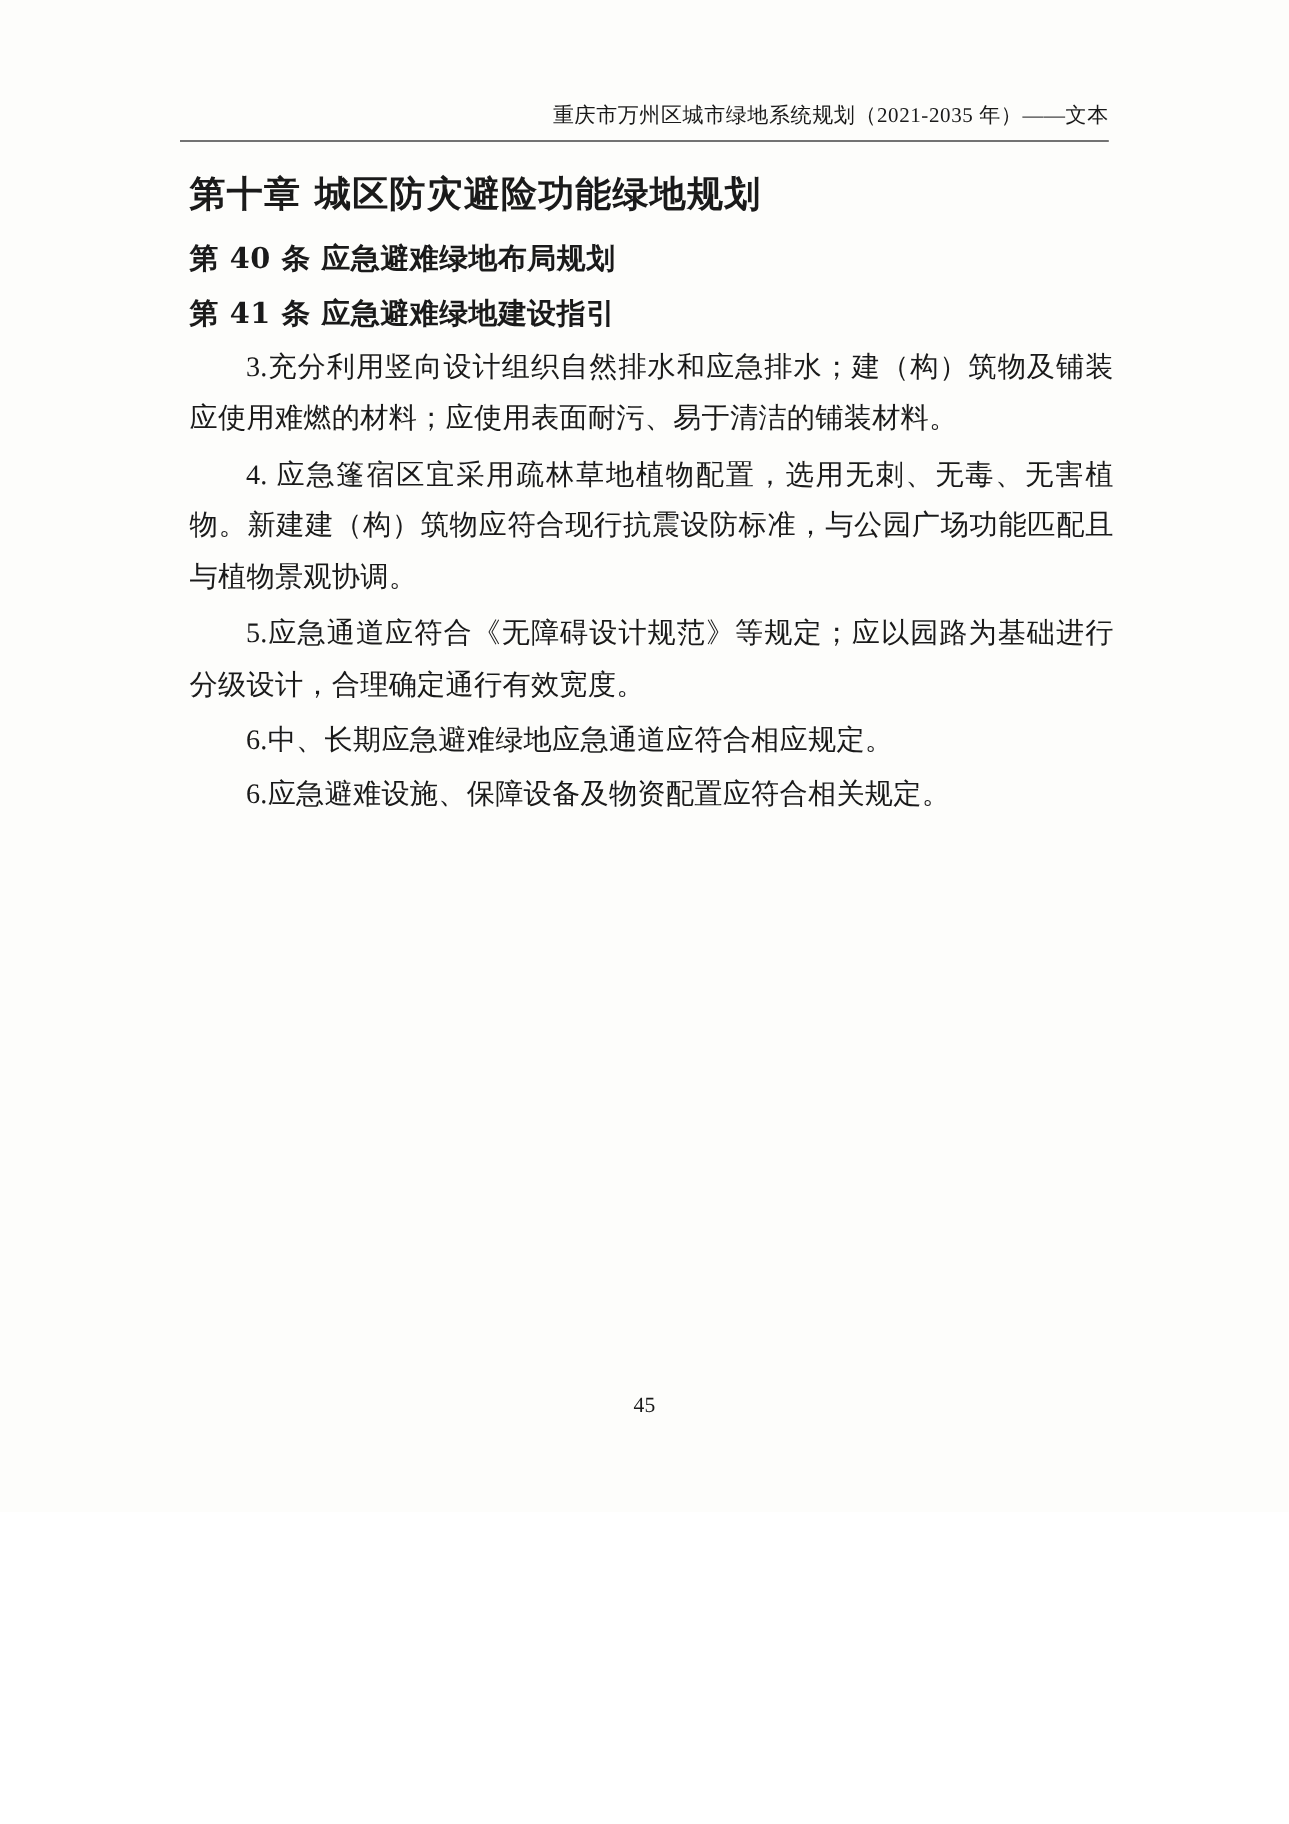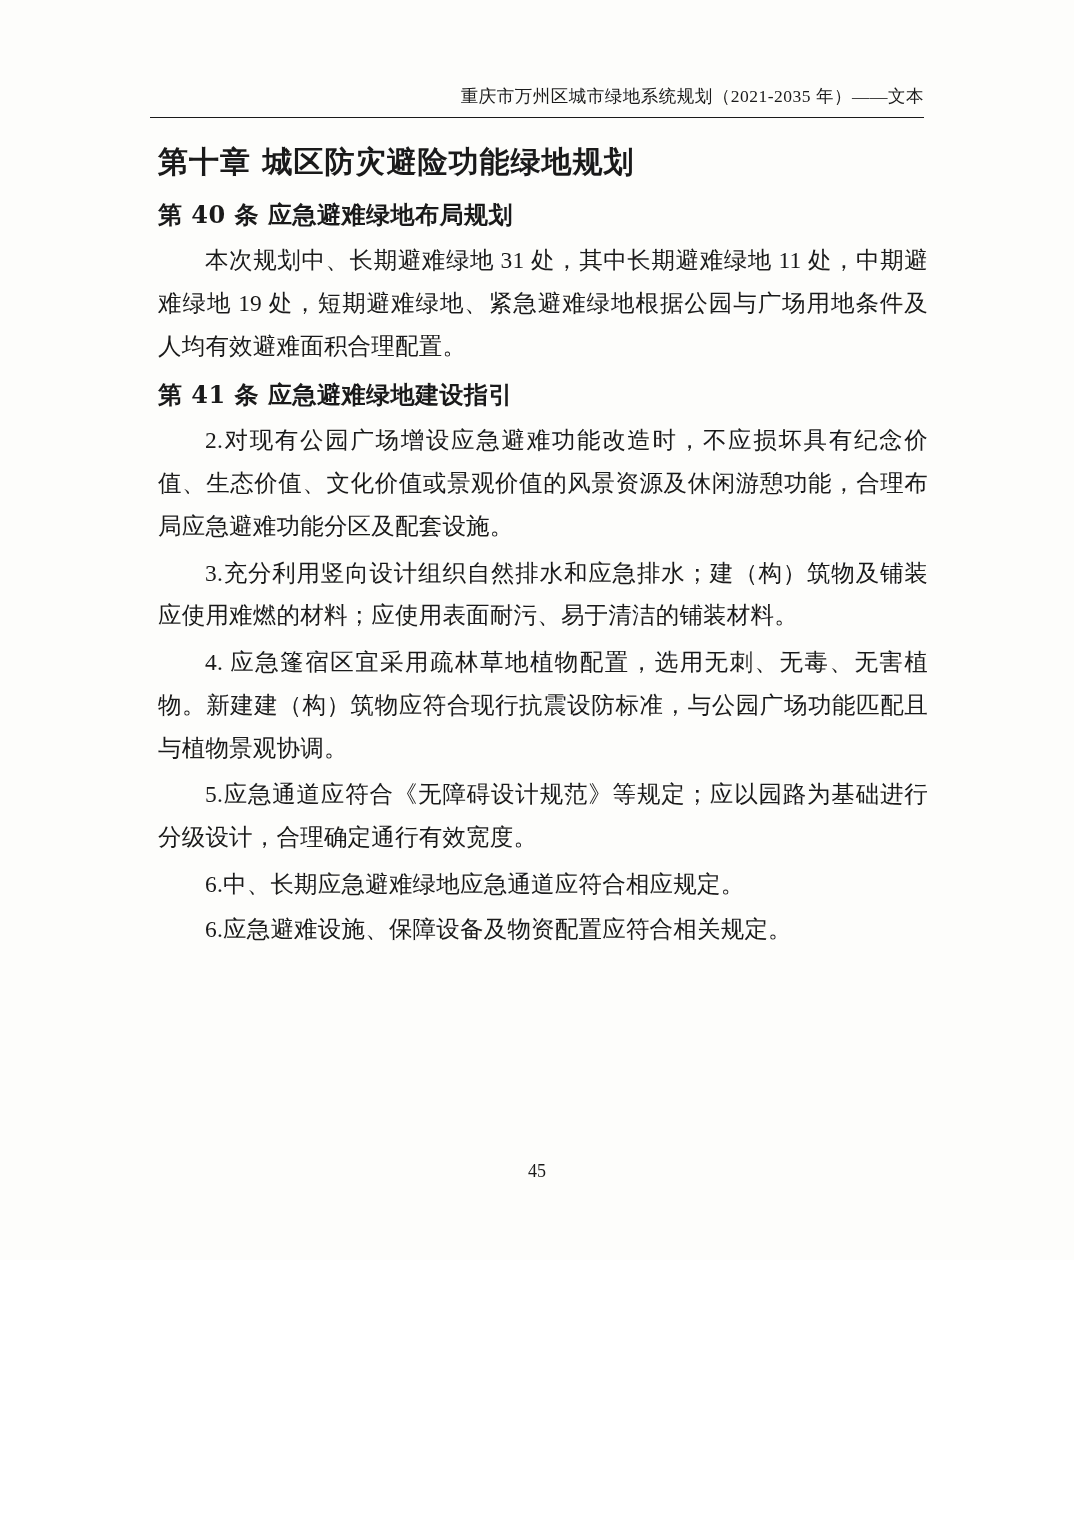--- a/index.html
+++ b/index.html
@@ -87,24 +87,22 @@
 <div class="page">
 
   <div class="header">重庆市万州区城市绿地系统规划（2021-2035 年）——文本</div>
   <div class="header-rule"></div>
 
   <div class="content">
 
     <h1 class="chapter-title">第十章 城区防灾避险功能绿地规划</h1>
 
     <div class="clause-heading">第 40 条 应急避难绿地布局规划</div>
-    <p class="body-text">本次规划中、长期避难绿地 31 处，其中长期避难绿地 11 处，中期避难绿地 19 处，短期避难绿地、紧急避难绿地根据公园与广场用地条件及人均有效避难面积合理配置。</p>
 
     <div class="clause-heading">第 41 条 应急避难绿地建设指引</div>
-    <p class="body-text">2.对现有公园广场增设应急避难功能改造时，不应损坏具有纪念价值、生态价值、文化价值或景观价值的风景资源及休闲游憩功能，合理布局应急避难功能分区及配套设施。</p>
     <p class="body-text">3.充分利用竖向设计组织自然排水和应急排水；建（构）筑物及铺装应使用难燃的材料；应使用表面耐污、易于清洁的铺装材料。</p>
     <p class="body-text">4. 应急篷宿区宜采用疏林草地植物配置，选用无刺、无毒、无害植物。新建建（构）筑物应符合现行抗震设防标准，与公园广场功能匹配且与植物景观协调。</p>
     <p class="body-text">5.应急通道应符合《无障碍设计规范》等规定；应以园路为基础进行分级设计，合理确定通行有效宽度。</p>
     <p class="body-text tight">6.中、长期应急避难绿地应急通道应符合相应规定。</p>
     <p class="body-text tight">6.应急避难设施、保障设备及物资配置应符合相关规定。</p>
 
   </div>
 
   <div class="page-number">45</div>
 

